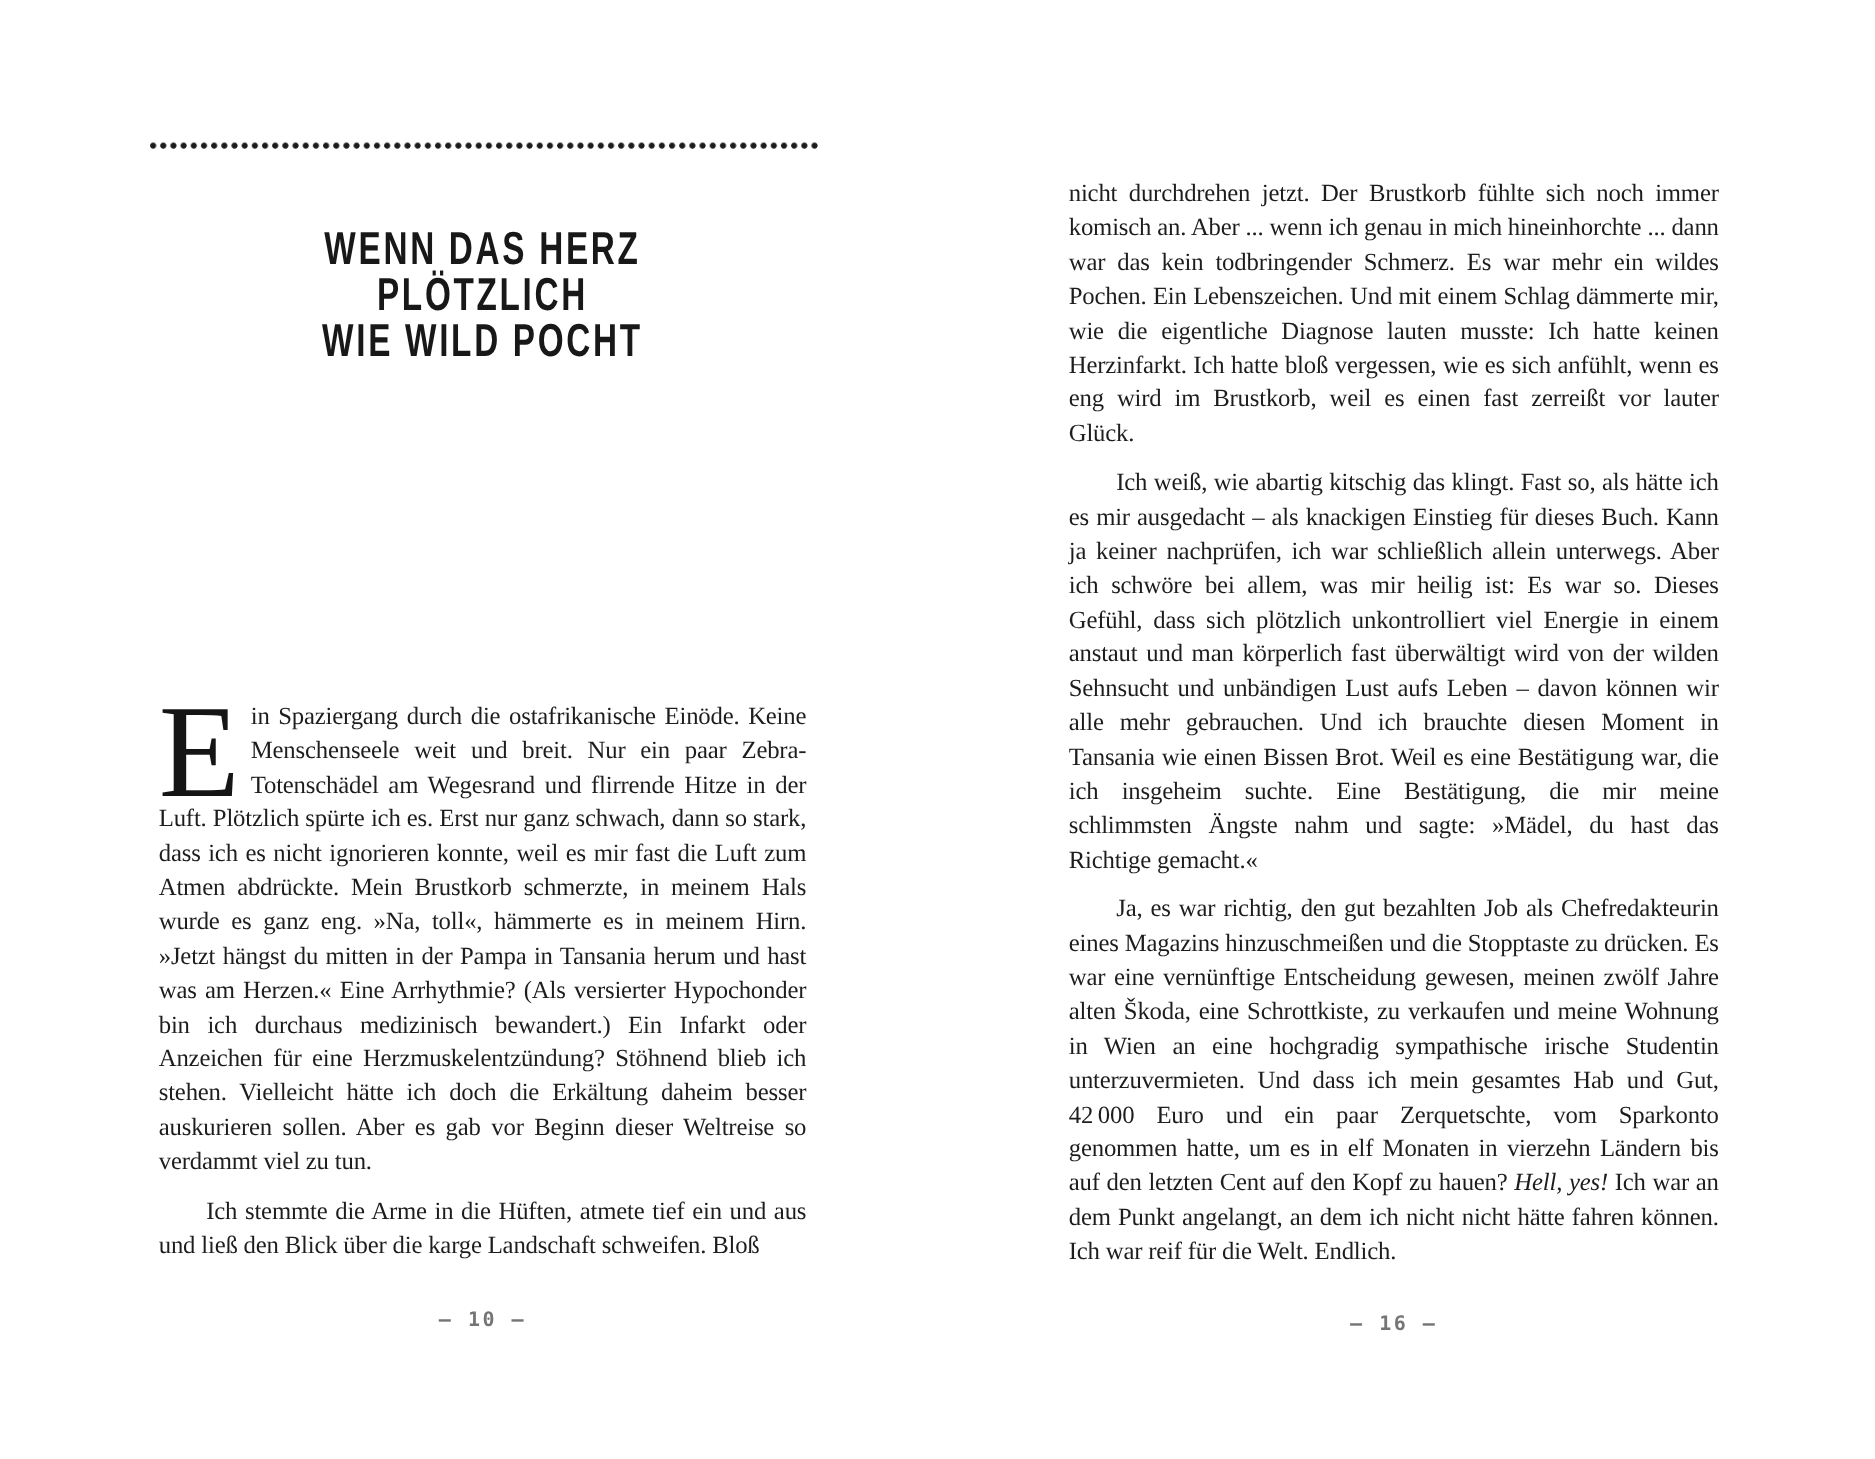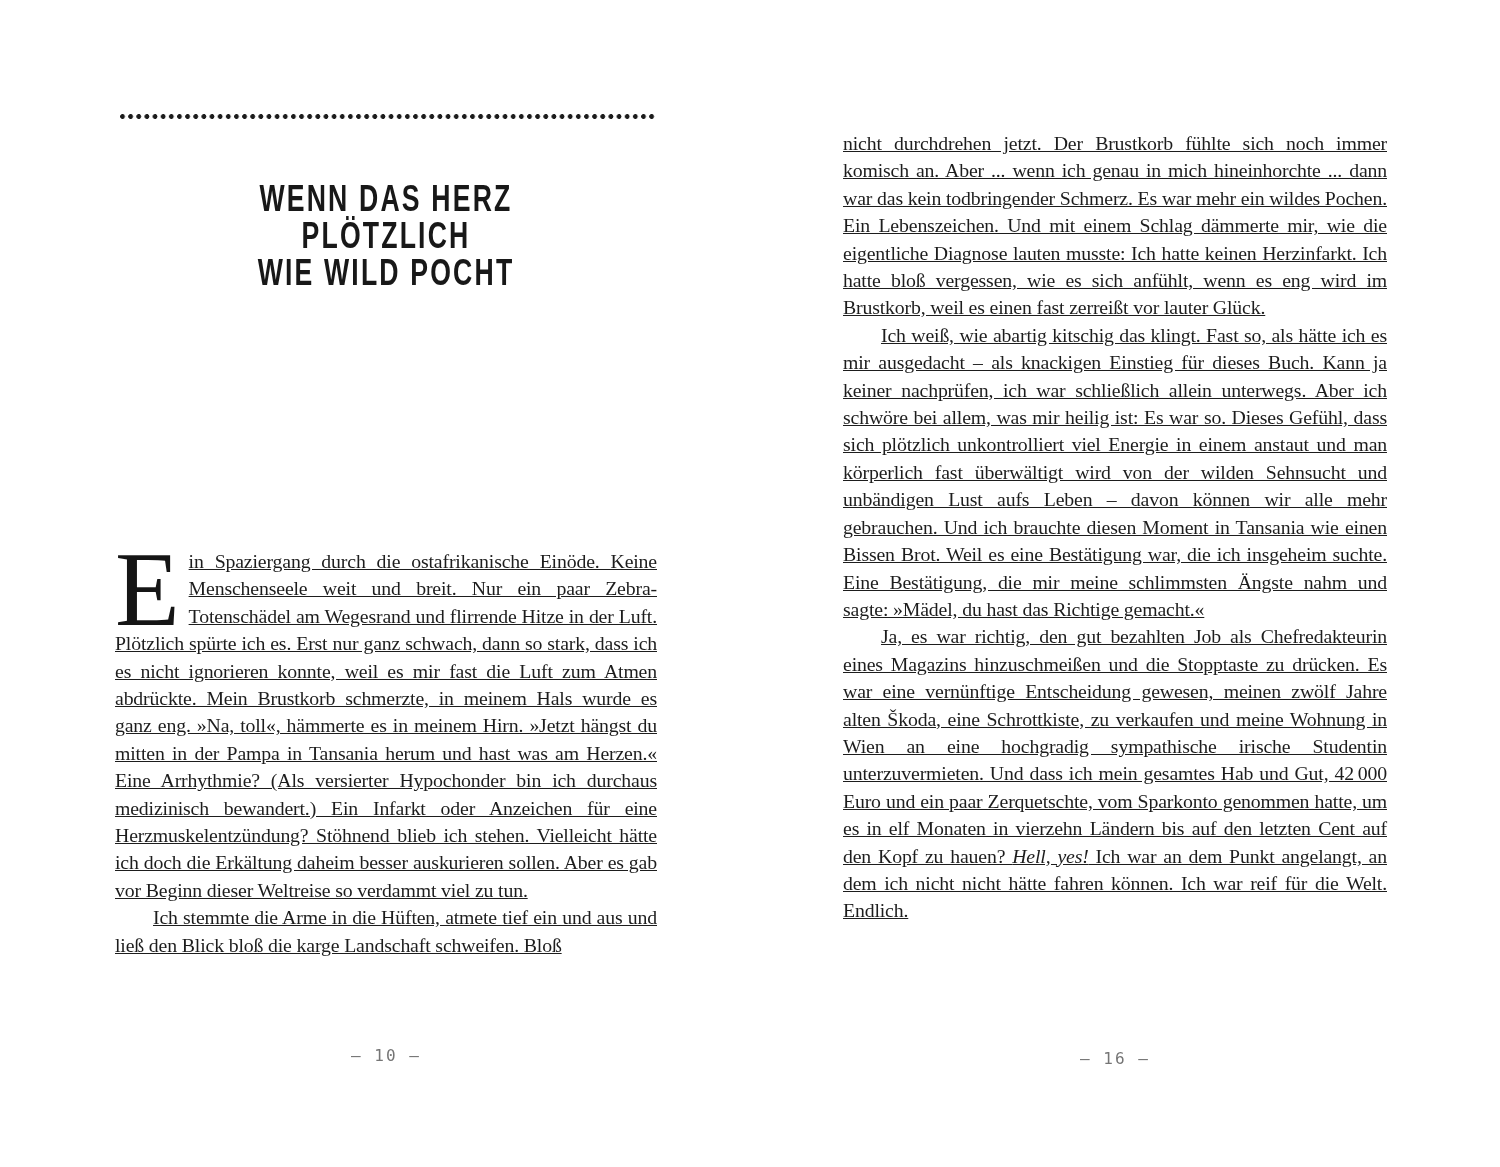--- a/index.html
+++ b/index.html
@@ -62,21 +62,21 @@
     color: #1d1d1d;
     font-size: 19.8px;
     line-height: 27.4px;
     letter-spacing: -0.15px;
     text-align: justify;
     hyphens: auto;
     -webkit-hyphens: auto;
   }
   .left-body  { top: 548px; }
   .right-body { top: 130px; }
-  .para { margin: 0; padding: 0; text-decoration: underline; }
+  .para { margin: 12px; padding: 0; }
   .para.indent { text-indent: 38px; }
 
   .dropcap {
     float: left;
     font-family: "Liberation Serif", serif;
     font-size: 106px;
     line-height: 80px;
     margin: 2px 9px 0 0;
     color: #151515;
   }
@@ -86,41 +86,42 @@
   
   .folio {
     position: absolute;
     left: 0;
     width: 100%;
     text-align: center;
     font-family: "DejaVu Sans Mono", monospace;
     font-size: 16px;
     letter-spacing: 2px;
     color: #757575;
+    font-weight: bold;
   }
   .folio.l { top: 1046px; }
   .folio.r { top: 1049px; }
 </style>
 </head>
 <body>
 
 <div id="spread">
 
   <section class="page left">
     <div class="dots"></div>
 
     <h1 class="chapter-heading">
       <span class="hl">WENN DAS HERZ</span>
       <span class="hl">PLÖTZLICH</span>
       <span class="hl">WIE WILD POCHT</span>
     </h1>
 
     <div class="body left-body" lang="de">
       <p class="para"><span class="dropcap">E</span><span>in Spaziergang durch die ostafrikanische Einöde. Keine Menschenseele weit und breit. Nur ein paar Zebra-Totenschädel am Wegesrand und flirrende Hitze in der Luft. Plötzlich spürte ich es. Erst nur ganz schwach, dann so stark, dass ich es nicht ignorieren konnte, weil es mir fast die Luft zum Atmen abdrückte. Mein Brustkorb schmerzte, in meinem Hals wurde es ganz eng. »Na, toll«, hämmerte es in meinem Hirn. »Jetzt hängst du mitten in der Pampa in Tansania herum und hast was am Herzen.« Eine Arrhythmie? (Als versierter Hypochonder bin ich durchaus medizinisch bewandert.) Ein Infarkt oder Anzeichen für eine Herzmuskelentzündung? Stöhnend blieb ich stehen. Vielleicht hätte ich doch die Erkältung daheim besser auskurieren sollen. Aber es gab vor Beginn dieser Weltreise so verdammt viel zu tun.</span></p>
-      <p class="para indent"><span>Ich stemmte die Arme in die Hüften, atmete tief ein und aus und ließ den Blick bloß die karge Landschaft schweifen. Bloß</span></p>
+      <p class="para indent"><span>Ich stemmte die Arme in die Hüften, atmete tief ein und aus und ließ den Blick über die karge Landschaft schweifen. Bloß</span></p>
     </div>
 
     <div class="folio l">– 10 –</div>
   </section>
 
   <section class="page right">
     <div class="body right-body" lang="de">
       <p class="para"><span>nicht durchdrehen jetzt. Der Brustkorb fühlte sich noch immer komisch an. Aber ... wenn ich genau in mich hineinhorchte ... dann war das kein todbringender Schmerz. Es war mehr ein wildes Pochen. Ein Lebenszeichen. Und mit einem Schlag dämmerte mir, wie die eigentliche Diagnose lauten musste: Ich hatte keinen Herzinfarkt. Ich hatte bloß vergessen, wie es sich anfühlt, wenn es eng wird im Brustkorb, weil es einen fast zerreißt vor lauter Glück.</span></p>
       <p class="para indent"><span>Ich weiß, wie abartig kitschig das klingt. Fast so, als hätte ich es mir ausgedacht – als knackigen Einstieg für dieses Buch. Kann ja keiner nachprüfen, ich war schließlich allein unterwegs. Aber ich schwöre bei allem, was mir heilig ist: Es war so. Dieses Gefühl, dass sich plötzlich unkontrolliert viel Energie in einem anstaut und man körperlich fast überwältigt wird von der wilden Sehnsucht und unbändigen Lust aufs Leben – davon können wir alle mehr gebrauchen. Und ich brauchte diesen Moment in Tansania wie einen Bissen Brot. Weil es eine Bestätigung war, die ich insgeheim suchte. Eine Bestätigung, die mir meine schlimmsten Ängste nahm und sagte: »Mädel, du hast das Richtige gemacht.«</span></p>
       <p class="para indent"><span>Ja, es war richtig, den gut bezahlten Job als Chefredakteurin eines Magazins hinzuschmeißen und die Stopptaste zu drücken. Es war eine vernünftige Entscheidung gewesen, meinen zwölf Jahre alten Škoda, eine Schrottkiste, zu verkaufen und meine Wohnung in Wien an eine hochgradig sympathische irische Studentin unterzuvermieten. Und dass ich mein gesamtes Hab und Gut, 42 000 Euro und ein paar Zerquetschte, vom Sparkonto genommen hatte, um es in elf Monaten in vierzehn Ländern bis auf den letzten Cent auf den Kopf zu hauen? </span><em class="ital">Hell, yes!</em><span> Ich war an dem Punkt angelangt, an dem ich nicht nicht hätte fahren können. Ich war reif für die Welt. Endlich.</span></p>

